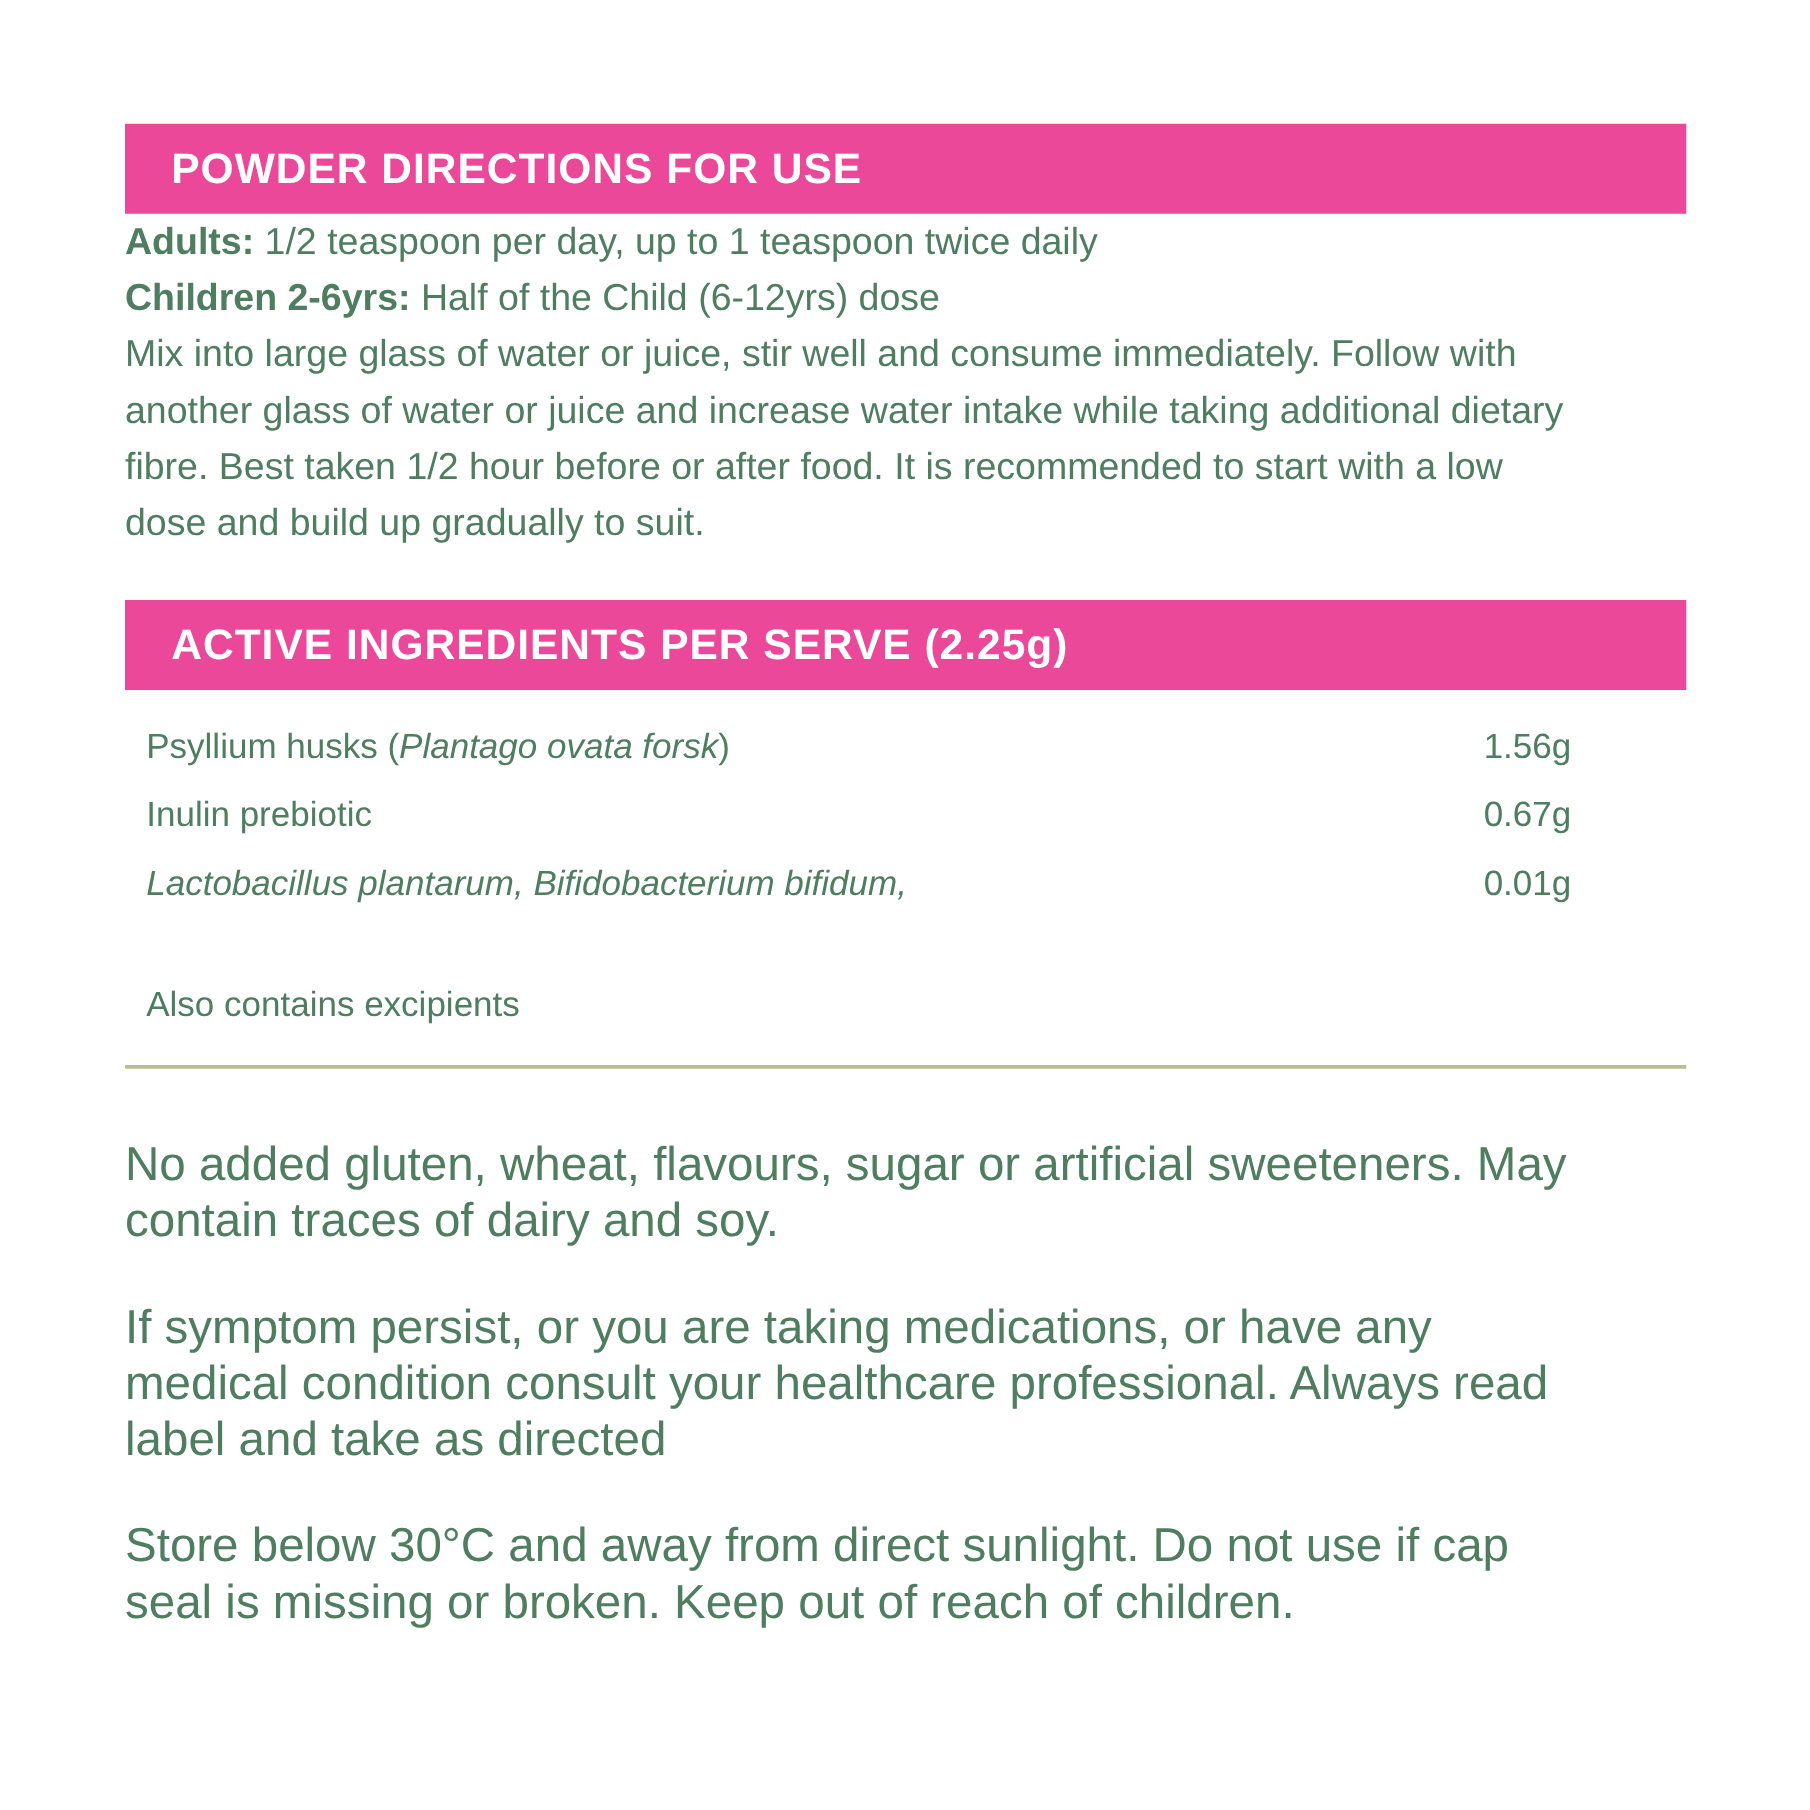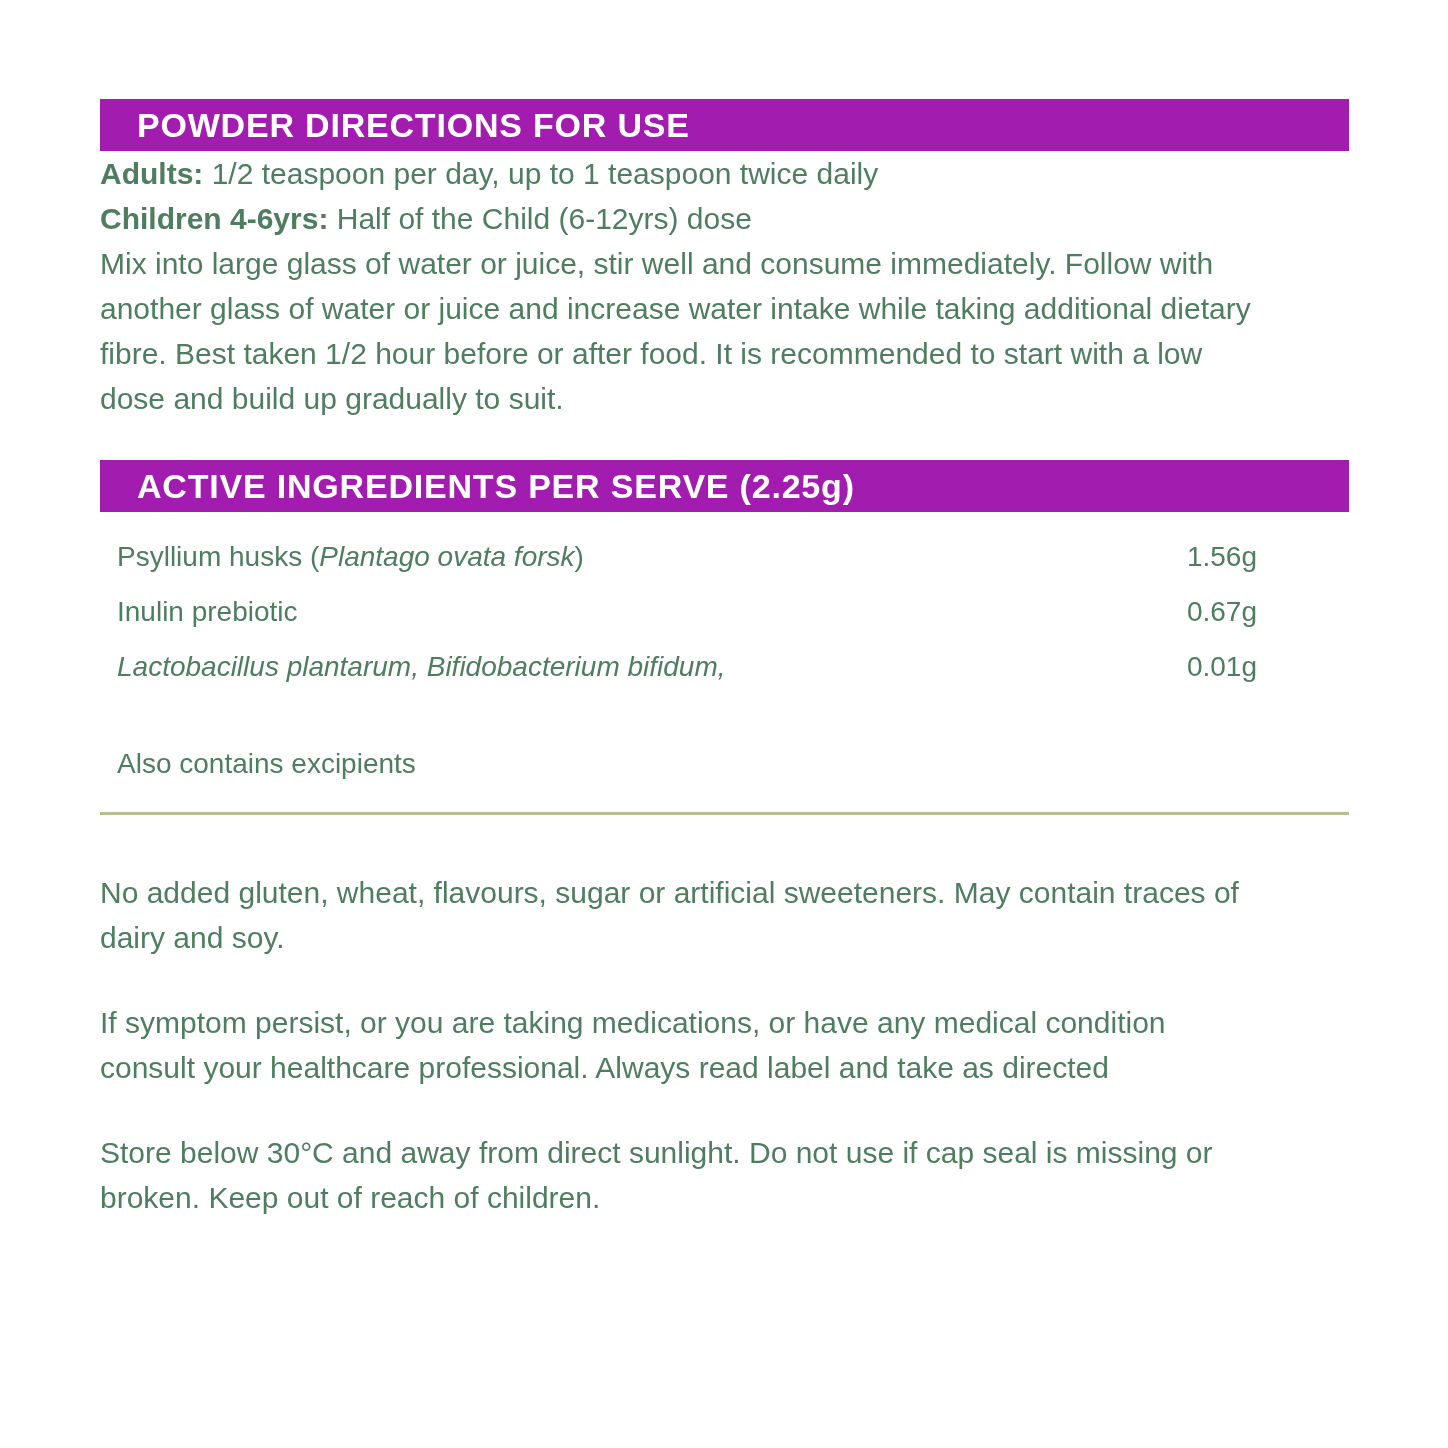--- a/index.html
+++ b/index.html
@@ -15,22 +15,22 @@
     box-sizing: border-box;
   }
   .page {
     box-sizing: border-box;
     width: 1448px;
     height: 1448px;
     padding: 99px 99px 0 100px;
     overflow: hidden;
   }
   .section-bar {
-    height: 52px;
-    background: #a21caf;
+    height: 72px;
+    background: #ec4899;
     display: flex;
     align-items: center;
     padding-left: 37px;
     box-sizing: border-box;
   }
   .section-bar .bar-title {
     color: #ffffff;
     font-size: 34px;
     font-weight: 700;
     letter-spacing: 0.8px;
@@ -61,40 +61,40 @@
     margin: 60px 0 0 17px;
     font-size: 28px;
     line-height: 37px;
   }
   .divider {
     border: none;
     border-top: 3px solid #b5bf92;
     margin: 30px 0 0 0;
   }
   .footer p {
-    font-size: 30px;
+    font-size: 38px;
     line-height: 45px;
     margin: 40px 0 0 0;
     max-width: 1165px;
   }
   .footer p.first { margin-top: 55px; }
   i { }
 </style>
 </head>
 <body>
 
 <div class="page">
 
   <div class="section-bar">
     <span class="bar-title">POWDER DIRECTIONS FOR USE</span>
   </div>
 
   <div class="directions">
     <p><span class="dose-label">Adults:</span><span> 1/2 teaspoon per day, up to 1 teaspoon twice daily</span></p>
-    <p><span class="dose-label">Children 4-6yrs:</span><span> Half of the Child (6-12yrs) dose</span></p>
+    <p><span class="dose-label">Children 2-6yrs:</span><span> Half of the Child (6-12yrs) dose</span></p>
     <p class="instructions">Mix into large glass of water or juice, stir well and consume immediately. Follow with another glass of water or juice and increase water intake while taking additional dietary fibre. Best taken 1/2 hour before or after food. It is recommended to start with a low dose and build up gradually to suit.</p>
   </div>
 
   <div class="section-bar bar-second">
     <span class="bar-title">ACTIVE INGREDIENTS PER SERVE (2.25g)</span>
   </div>
 
   <div class="ingredients">
 
     <div class="ing-row">

